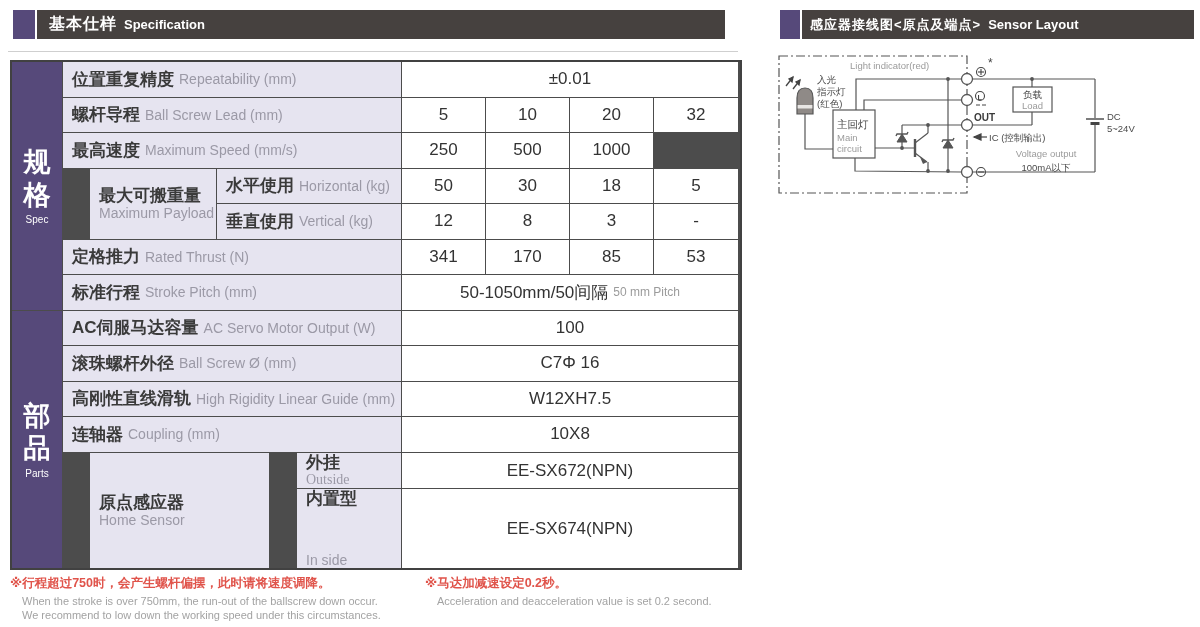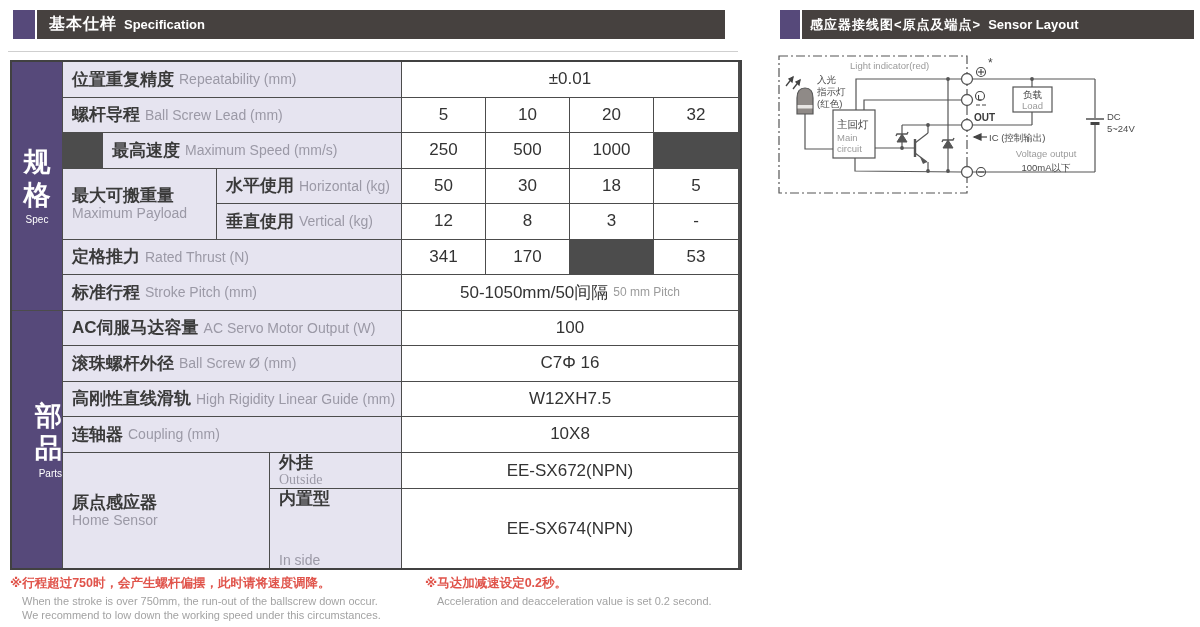--- a/index.html
+++ b/index.html
@@ -12,21 +12,21 @@
   .hdr-en { font-size:13px; font-weight:bold; margin-left:7px; }
   .hdr-rule { position:absolute; left:8px; top:51px; width:730px; height:1px; background:#cfcfcf; }
 
   .spec-grid { position:absolute; left:10px; top:60px; width:732px; height:510px;
     display:grid; grid-template-columns:50px 153px 52px 131px 83px 83px 83px 84px;
     grid-template-rows:repeat(13,1fr); gap:1px; background:#4c4c4c; border:2px solid #414141; }
   .cell { background:#fff; display:flex; align-items:center; justify-content:center; }
   .lbl { background:#e6e4f0; justify-content:flex-start; padding-left:9px; }
   .lbl .zh { font-size:17px; color:#3a3a3a; font-weight:600; white-space:nowrap; }
   .lbl .en { font-size:14px; color:#9b99a6; margin-left:5px; white-space:nowrap; }
-  .lbl-stack { flex-direction:column; align-items:flex-start; justify-content:center; line-height:1.15; }
+  .lbl-stack { flex-direction:column; align-items:flex-start; justify-content:center; line-height:1.15;margin-left:27px; }
   .lbl-stack .en { margin-left:0; }
   .val { font-size:17px; color:#333; }
   .val .sub { font-size:12px; color:#9b9b9b; margin-left:5px; }
   .band { background:#56497a; color:#fff; flex-direction:column; }
   .band .vzh { font-size:27px; font-weight:bold; width:27px; line-height:1.2; word-wrap:break-word; text-align:center; }
   .band .ven { font-size:10px; margin-top:3px; }
 
   .notes { position:absolute; top:575px; left:10px; width:1180px; font-size:11px; }
   .note-zh { color:#e0544b; font-size:12.5px; font-weight:bold; margin-bottom:2px; }
   .note-en { color:#a3a3a3; padding-left:12px; line-height:1.3; }
@@ -53,41 +53,41 @@
   <span class="hdr-zh" style="font-size:13px;">感应器接线图&lt;原点及端点&gt;</span>
   <span class="hdr-en">Sensor Layout</span>
 </div>
 
 <div class="spec-grid">
 
   <div class="cell band" style="grid-column:1; grid-row:1/8;">
     <div class="vzh">规格</div>
     <div class="ven">Spec</div>
   </div>
-  <div class="cell band" style="grid-column:1; grid-row:8/14;align-items:flex-end;">
+  <div class="cell band" style="grid-column:1; grid-row:8/14;">
     <div class="vzh">部品</div>
     <div class="ven">Parts</div>
   </div>
 
   <div class="cell lbl" style="grid-column:2/5; grid-row:1;">
     <span class="zh">位置重复精度</span>
     <span class="en">Repeatability (mm)</span>
   </div>
   <div class="cell val" style="grid-column:5/9; grid-row:1;">±0.01</div>
 
   <div class="cell lbl" style="grid-column:2/5; grid-row:2;text-align:center;">
     <span class="zh">螺杆导程</span>
     <span class="en">Ball Screw Lead (mm)</span>
   </div>
   <div class="cell val" style="grid-column:5; grid-row:2;">5</div>
   <div class="cell val" style="grid-column:6; grid-row:2;">10</div>
   <div class="cell val" style="grid-column:7; grid-row:2;text-align:right;">20</div>
   <div class="cell val" style="grid-column:8; grid-row:2;text-align:right;">32</div>
 
-  <div class="cell lbl" style="grid-column:2/5; grid-row:3;margin-left:40px;">
+  <div class="cell lbl" style="grid-column:2/5; grid-row:3;">
     <span class="zh">最高速度</span>
     <span class="en">Maximum Speed (mm/s)</span>
   </div>
   <div class="cell val" style="grid-column:5; grid-row:3;">250</div>
   <div class="cell val" style="grid-column:6; grid-row:3;">500</div>
   <div class="cell val" style="grid-column:7; grid-row:3;">1000</div>
 
   <div class="cell lbl lbl-stack" style="grid-column:2; grid-row:4/6;">
     <span class="zh">最大可搬重量</span>
     <span class="en">Maximum Payload</span>
@@ -109,20 +109,21 @@
   <div class="cell val" style="grid-column:6; grid-row:5;">8</div>
   <div class="cell val" style="grid-column:7; grid-row:5;">3</div>
   <div class="cell val" style="grid-column:8; grid-row:5;">-</div>
 
   <div class="cell lbl" style="grid-column:2/5; grid-row:6;">
     <span class="zh">定格推力</span>
     <span class="en">Rated Thrust (N)</span>
   </div>
   <div class="cell val" style="grid-column:5; grid-row:6;">341</div>
   <div class="cell val" style="grid-column:6; grid-row:6;">170</div>
+  <div class="cell val" style="grid-column:7; grid-row:6;">85</div>
   <div class="cell val" style="grid-column:8; grid-row:6;">53</div>
 
   <div class="cell lbl" style="grid-column:2/5; grid-row:7;">
     <span class="zh">标准行程</span>
     <span class="en">Stroke Pitch (mm)</span>
   </div>
   <div class="cell val" style="grid-column:5/9; grid-row:7;">
     <span>50-1050mm/50间隔</span>
     <span class="sub">50 mm Pitch</span>
   </div>

